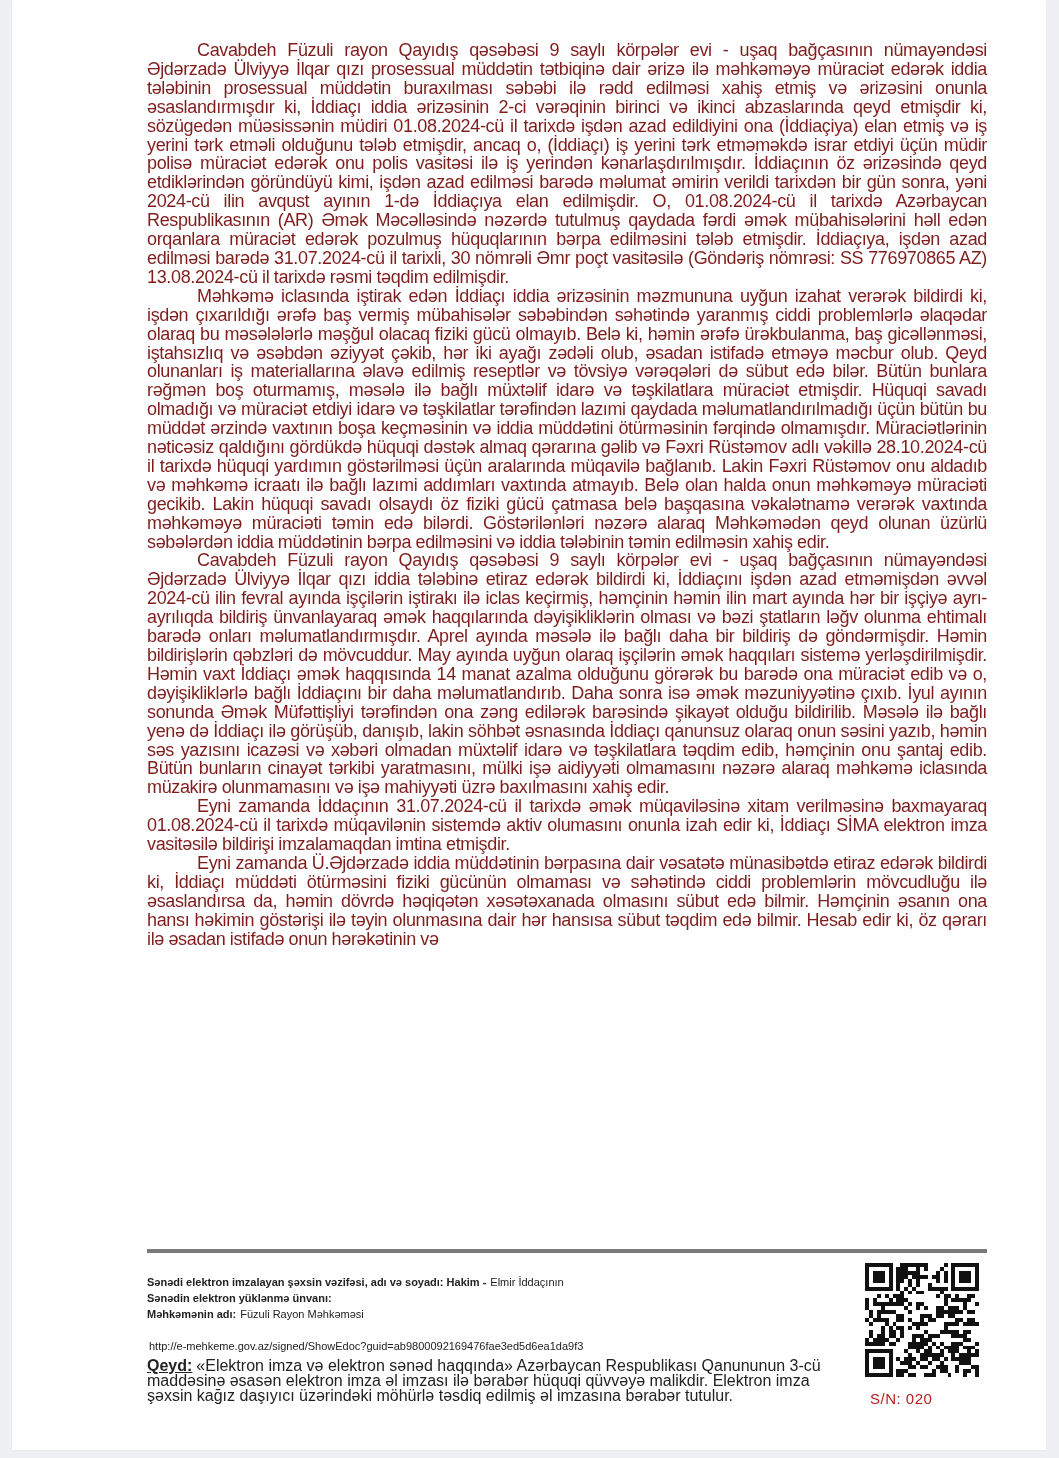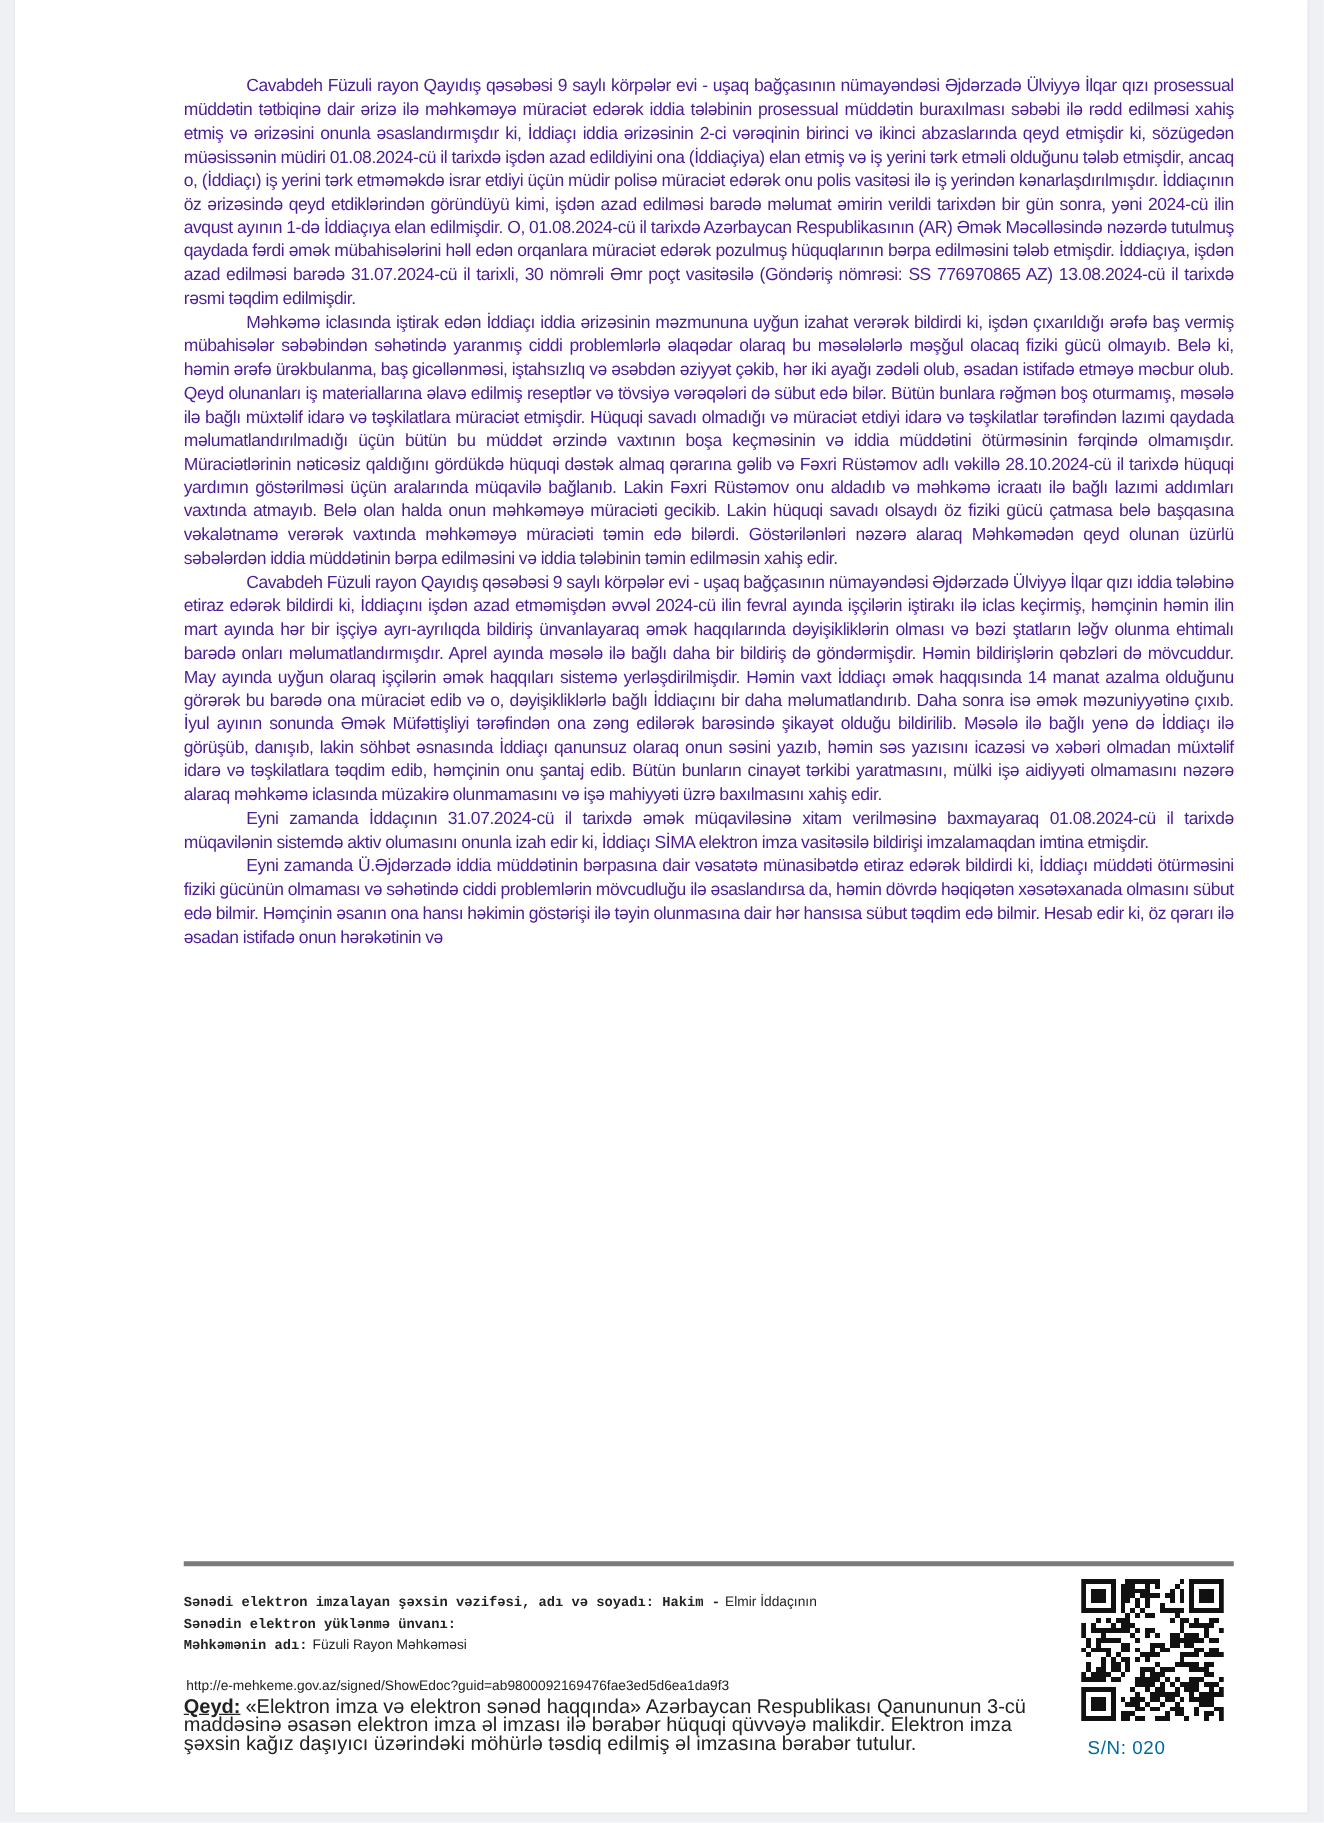--- a/index.html
+++ b/index.html
@@ -12,26 +12,26 @@
   }
   .page {
     position: absolute;
     left: 12px; top: 0;
     width: 1034px; height: 1450px;
     background: #ffffff;
     box-shadow: 0 0 2px rgba(0,0,0,0.08);
   }
   .body-text {
     position: absolute;
-    left: 135px; top: 59px;
+    left: 135px; top: 41px;
     width: 840px;
     font-family: "Liberation Sans Narrow", "Liberation Sans", sans-serif;
-    font-size: 14px;
+    font-size: 18px;
     line-height: 18.9px;
-    color: #4c1d95;
+    color: #7f1d1d;
     text-align: justify;
     letter-spacing: -0.35px;
     word-spacing: -0.2px;
   }
   .body-text p {
     margin: 0;
     text-indent: 50px;
     text-align: justify;
   }
   .divider {
@@ -42,21 +42,21 @@
   }
   .footer {
     position: absolute;
     left: 135px; top: 1274px;
     width: 700px;
     font-size: 11px;
     line-height: 16px;
     color: #222;
   }
   .footer .row { white-space: nowrap; }
-  .footer .lbl { font-weight: bold; font-family: Liberation Mono, monospace; }
+  .footer .lbl { font-weight: bold; }
   .footer .val { font-weight: normal; margin-left: 4px; }
   .footer .url { margin-left: 2px; margin-top: 16px; }
   .note {
     position: absolute;
     left: 135px; top: 1358px;
     width: 700px;
     font-size: 16px;
     line-height: 15px;
     color: #222;
   }
@@ -64,21 +64,21 @@
   .qr {
     position: absolute;
     left: 853px; top: 1263px;
     width: 114px; height: 114px;
     background: #fff;
   }
   .sn {
     position: absolute;
     left: 858px; top: 1390px;
     font-size: 15px;
-    color: #0369a1;
+    color: #b91c1c;
     letter-spacing: 0.5px;
   }
 </style>
 </head>
 <body>
 
 <div class="page">
 
   <div class="body-text">
     <p>Cavabdeh Füzuli rayon Qayıdış qəsəbəsi 9 saylı körpələr evi - uşaq bağçasının nümayəndəsi Əjdərzadə Ülviyyə İlqar qızı prosessual müddətin tətbiqinə dair ərizə ilə məhkəməyə müraciət edərək iddia tələbinin prosessual müddətin buraxılması səbəbi ilə rədd edilməsi xahiş etmiş və ərizəsini onunla əsaslandırmışdır ki, İddiaçı iddia ərizəsinin 2-ci vərəqinin birinci və ikinci abzaslarında qeyd etmişdir ki, sözügedən müəsissənin müdiri 01.08.2024-cü il tarixdə işdən azad edildiyini ona (İddiaçiya) elan etmiş və iş yerini tərk etməli olduğunu tələb etmişdir, ancaq o, (İddiaçı) iş yerini tərk etməməkdə israr etdiyi üçün müdir polisə müraciət edərək onu polis vasitəsi ilə iş yerindən kənarlaşdırılmışdır. İddiaçının öz ərizəsində qeyd etdiklərindən göründüyü kimi, işdən azad edilməsi barədə məlumat əmirin verildi tarixdən bir gün sonra, yəni 2024-cü ilin avqust ayının 1-də İddiaçıya elan edilmişdir. O, 01.08.2024-cü il tarixdə Azərbaycan Respublikasının (AR) Əmək Məcəlləsində nəzərdə tutulmuş qaydada fərdi əmək mübahisələrini həll edən orqanlara müraciət edərək pozulmuş hüquqlarının bərpa edilməsini tələb etmişdir. İddiaçıya, işdən azad edilməsi barədə 31.07.2024-cü il tarixli, 30 nömrəli Əmr poçt vasitəsilə (Göndəriş nömrəsi: SS 776970865 AZ) 13.08.2024-cü il tarixdə rəsmi təqdim edilmişdir.</p>

